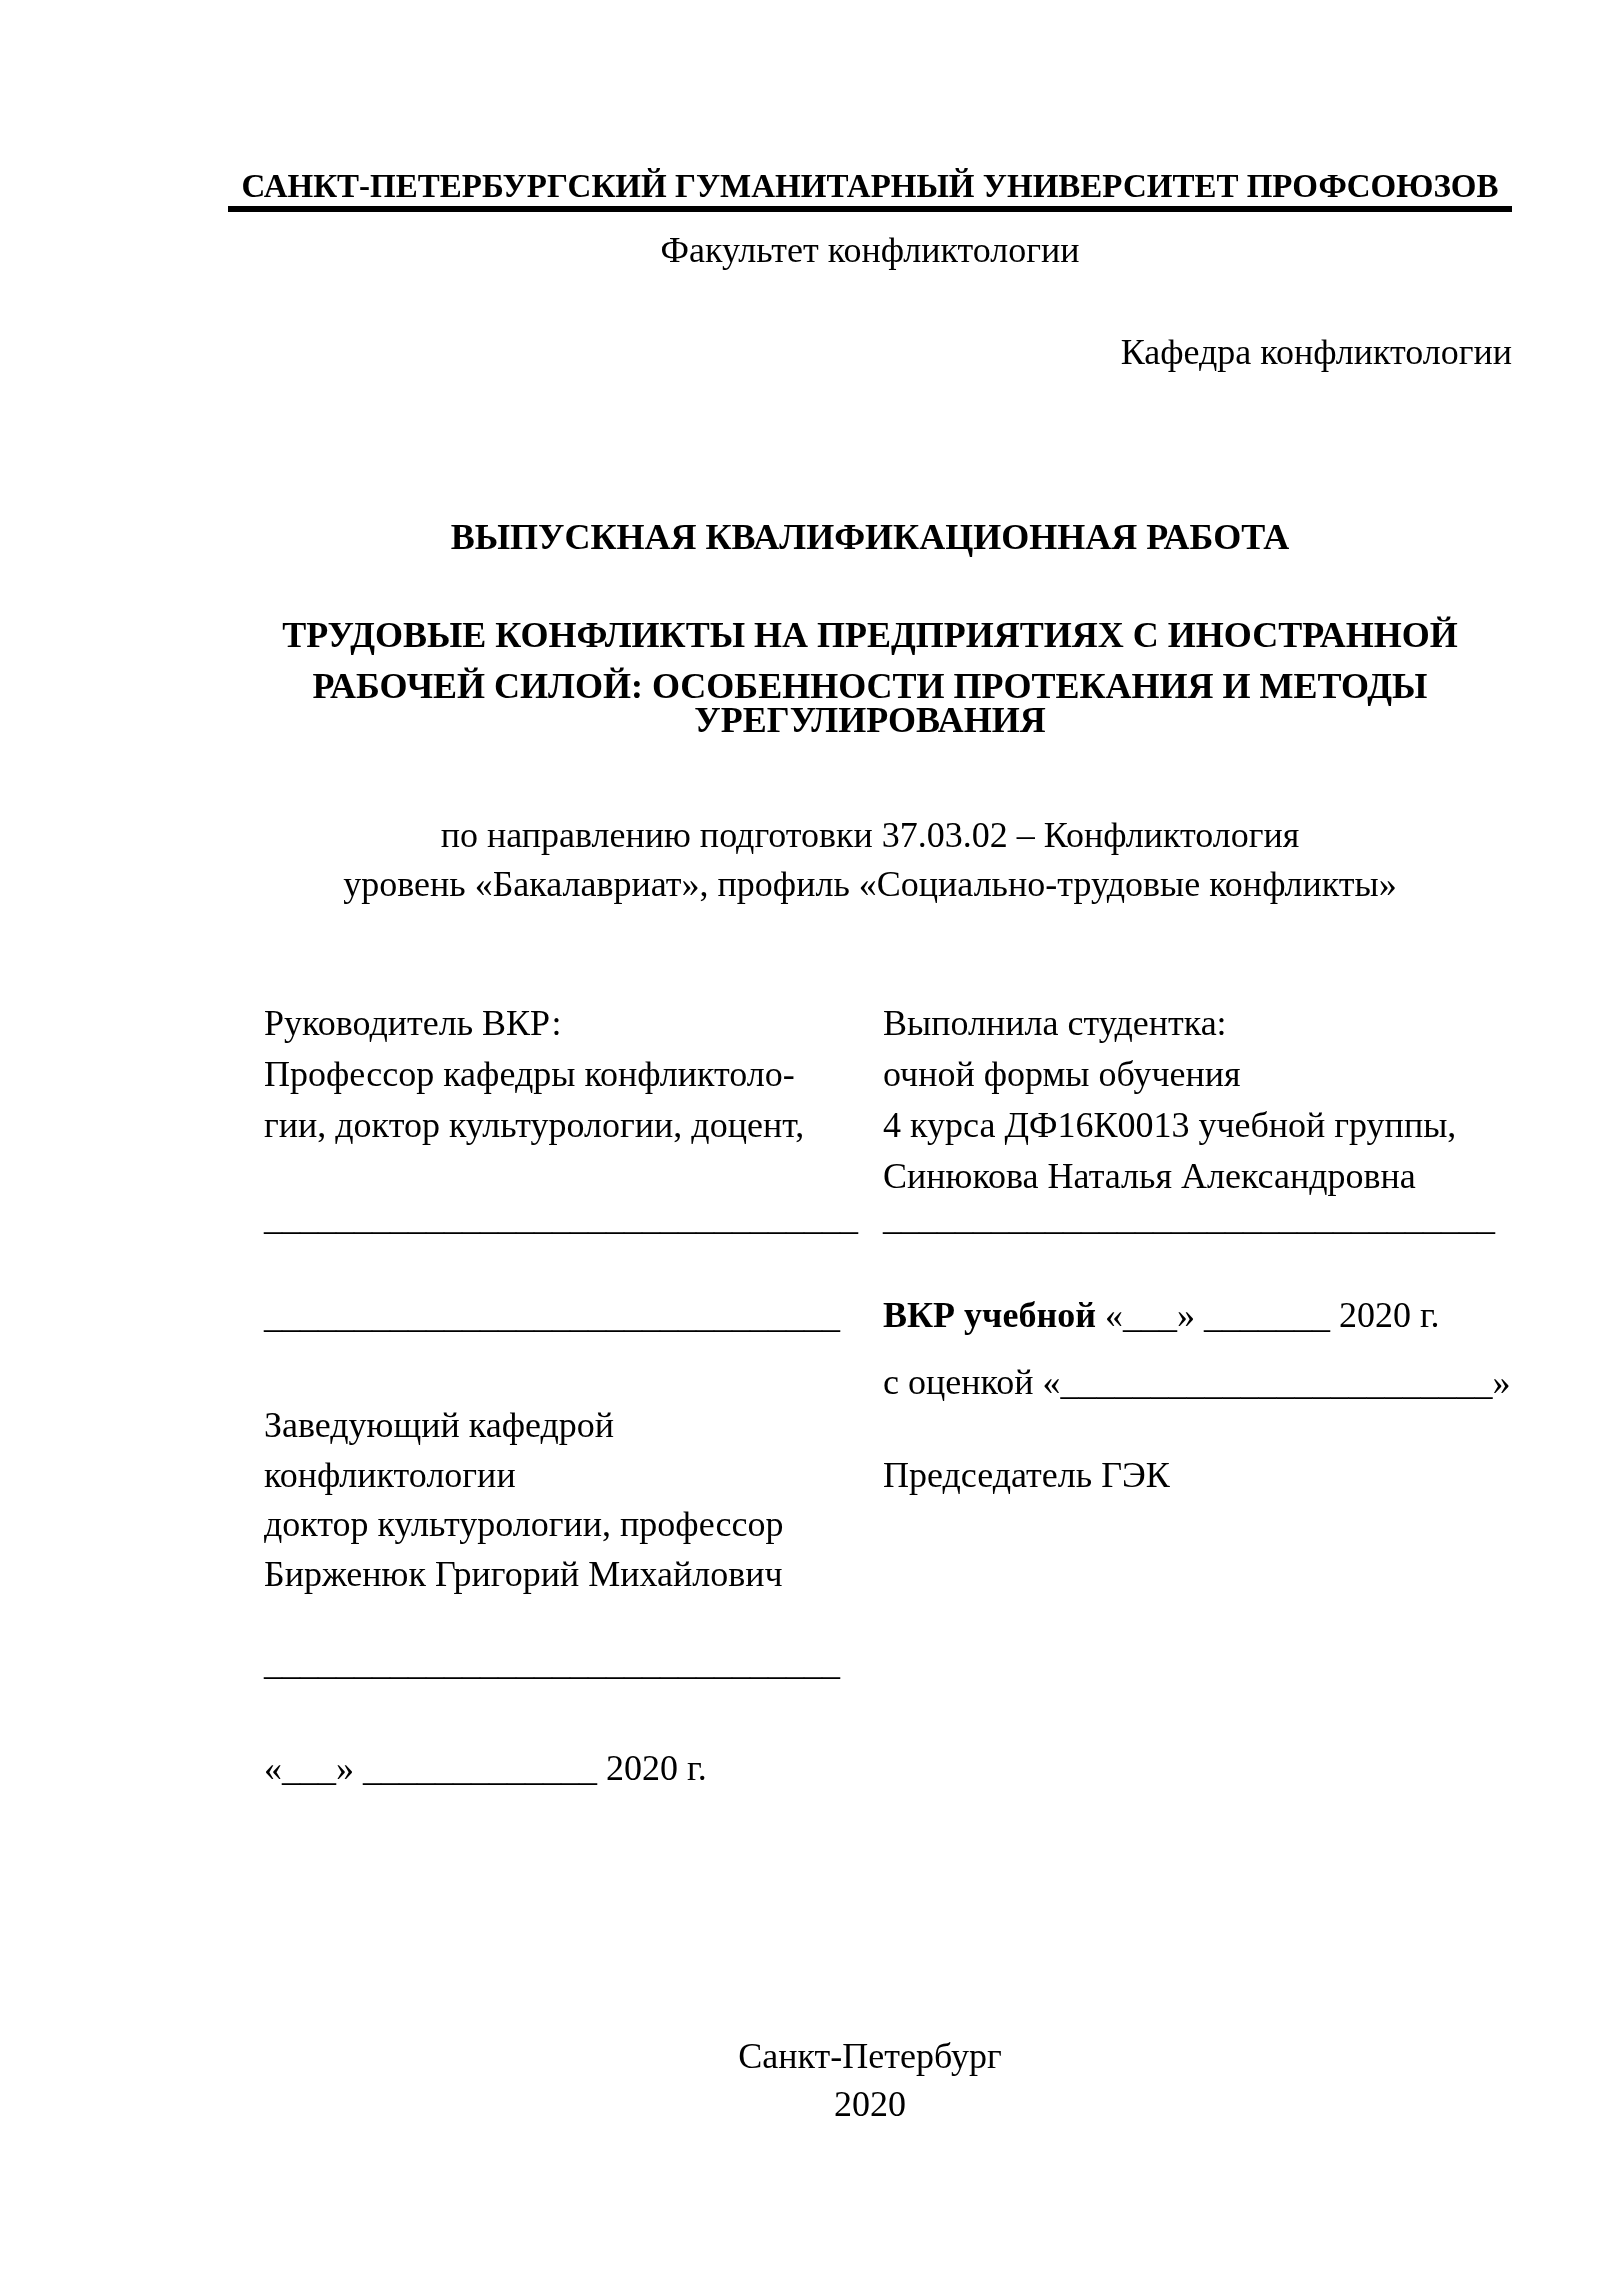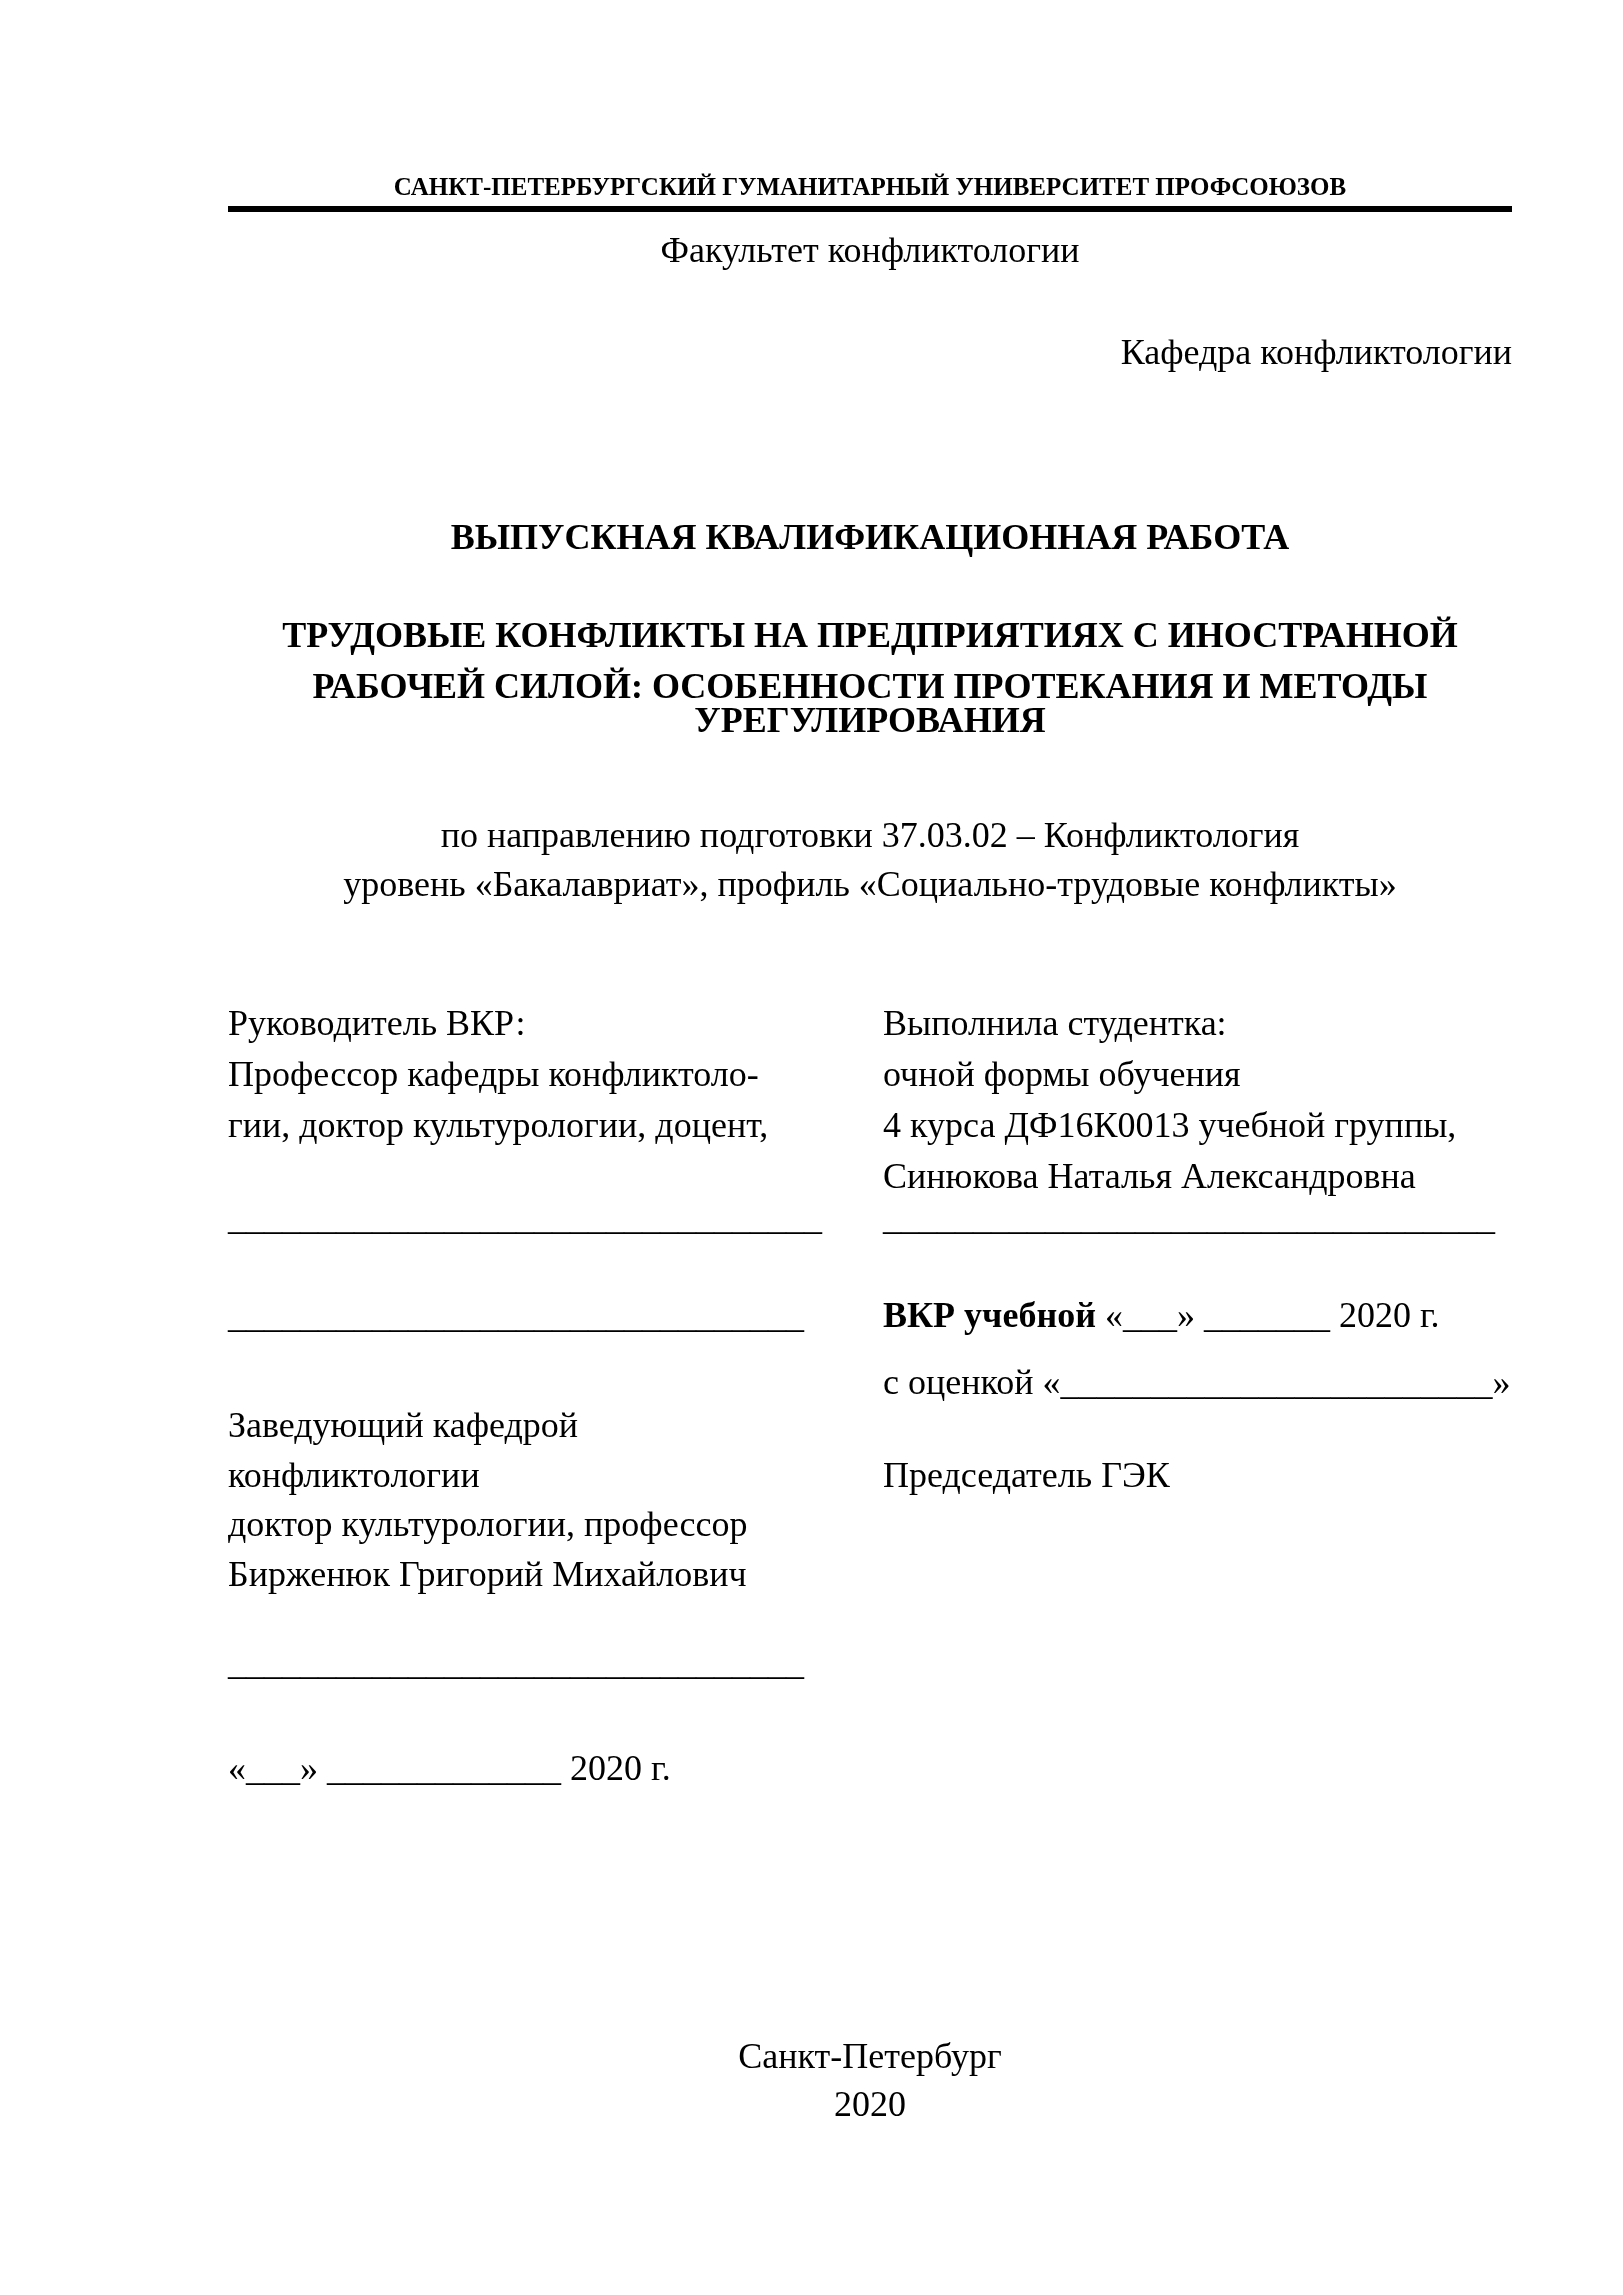--- a/index.html
+++ b/index.html
@@ -17,22 +17,22 @@
     left: 228px;
     width: 1284px;
     font-size: 36px;
     line-height: 49px;
     white-space: pre;
     color: #000;
   }
   .center { text-align: center; }
   .right  { text-align: right; }
   .bold   { font-weight: bold; }
-  .hdr    { font-size: 25px; }
-  .colL   { width: 597px; }
+  .hdr    { font-size: 33px; }
+  .colL   { width: 597px; margin-left: 36px; }
   .colR   { left: 867px; width: 644px; margin-left: 16px; }
   .rule {
     position: absolute;
     left: 228px;
     width: 1284px;
     height: 5.5px;
     background: #000;
   }
 </style>
 </head>

